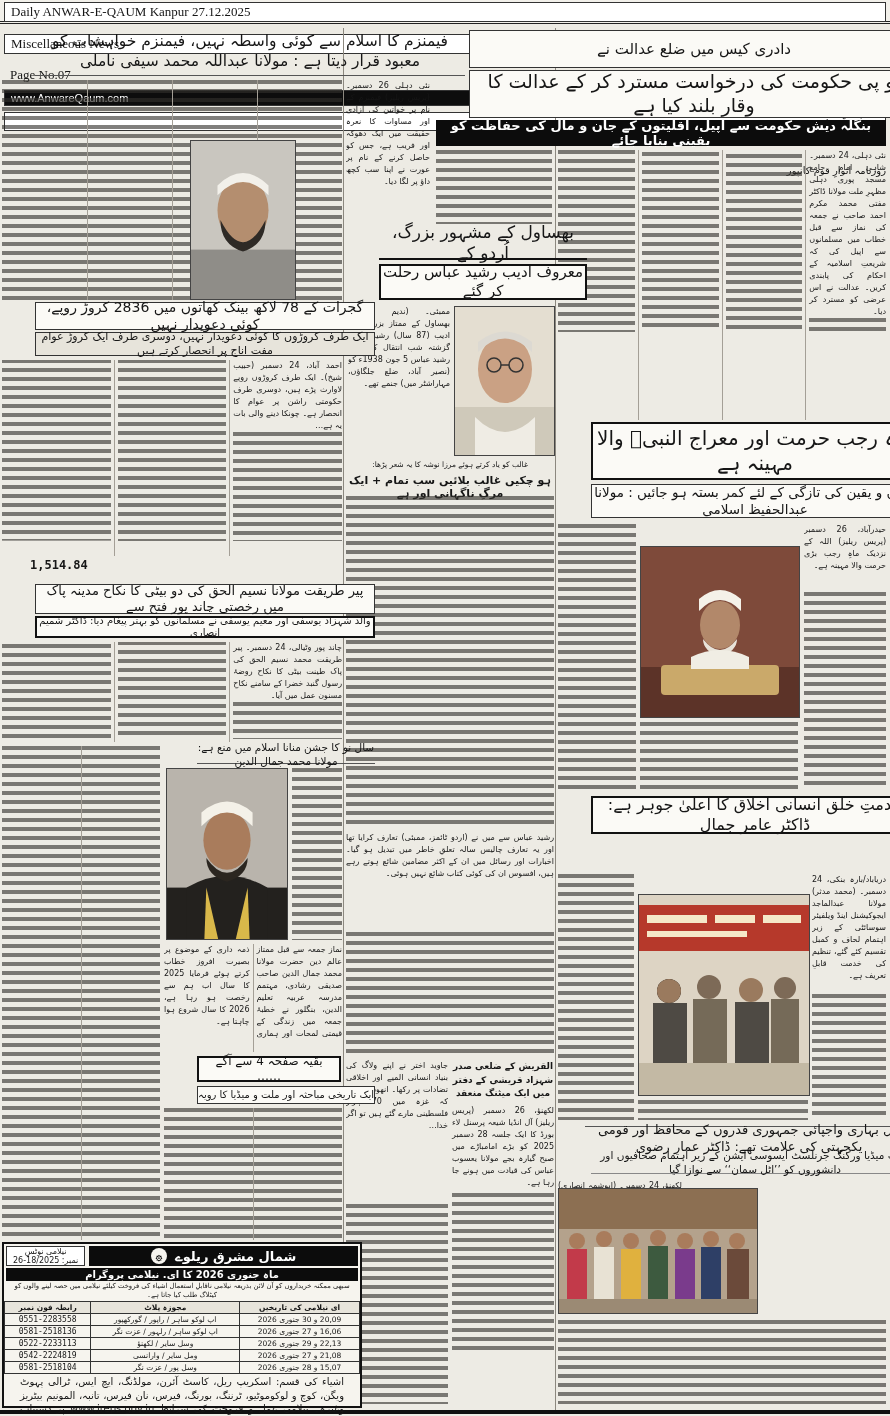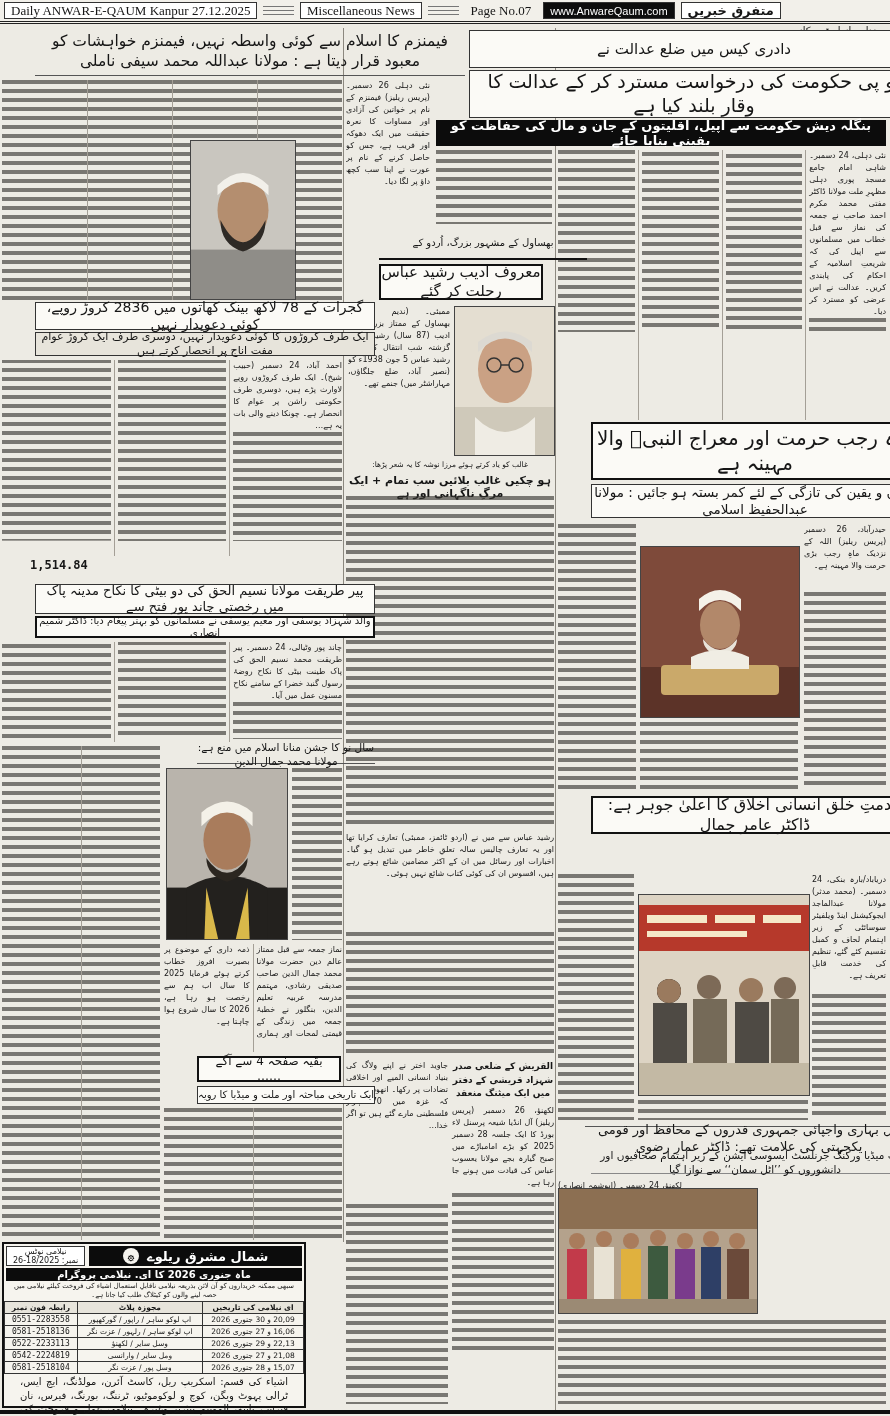--- a/index.html
+++ b/index.html
@@ -2,21 +2,21 @@
 <html lang="ur"><head>
 <meta charset="utf-8">
 <style>
   html,body{margin:0;padding:0;background:#b9b6ae;}
   #paper{position:relative;width:890px;height:1416px;background:#edebe4;margin:0 auto;
          font-family:"DejaVu Sans",sans-serif;color:#161616;overflow:hidden;}
   .abs{position:absolute;box-sizing:border-box;}
   .rtl{direction:rtl;}
   .ltr{direction:ltr;}
   
-  .hdr{display:flex;align-items:stretch;gap:6px;padding:2px 4px;border-bottom:3px double #222;background:#f2f0ea;}
+  .hdr{display:flex;align-items:stretch;gap:6px;padding:2px 4px;border-bottom:3px double #222;background:#f2f0ea;flex-direction:column;}
   .hbox{border:1px solid #333;padding:1px 6px;font-family:"Liberation Serif",serif;font-size:13px;
         display:flex;align-items:center;white-space:nowrap;background:#fff;}
   .hbox.black{background:#0d0d0d;color:#fff;font-size:11px;font-family:"Liberation Sans",sans-serif;}
   .hbox.urdu{font-family:"DejaVu Sans",sans-serif;font-weight:bold;font-size:13px;}
   .hplain{display:flex;align-items:center;font-size:10px;white-space:nowrap;font-family:"DejaVu Sans",sans-serif;margin-top:28px;}
   .rule-fill{flex:1;background:repeating-linear-gradient(180deg,#777 0 1px,transparent 1px 4px);align-self:center;height:9px;}
   
   .hl{font-weight:normal;text-align:center;display:flex;align-items:center;justify-content:center;line-height:1.25;margin-left:33px;}
   .boxed{border:2px solid #111;background:#fbfaf6;}
   .thinbox{border:1px solid #333;background:#fbfaf6;}
@@ -97,22 +97,22 @@
 
   <div class="abs hl rtl thinbox" style="left:436px;top:30px;width:450px;height:38px;font-size:15px;">دادری کیس میں ضلع عدالت نے</div>
   <div class="abs hl rtl thinbox" style="left:436px;top:70px;width:450px;height:48px;font-size:19px;">یو پی حکومت کی درخواست مسترد کر کے عدالت کا وقار بلند کیا ہے</div>
   <div class="abs invbar rtl" style="left:436px;top:120px;width:450px;height:26px;font-size:13px;">بنگلہ دیش حکومت سے اپیل، اقلیتوں کے جان و مال کی حفاظت کو یقینی بنایا جائے</div>
   <div class="abs stripes" style="left:436px;top:150px;width:116px;height:74px;"></div>
   <div class="abs rtl lead cols4" style="left:558px;top:150px;width:328px;height:270px;overflow:hidden;">
     <p class="lead">نئی دہلی، 24 دسمبر۔ شاہی امام جامع مسجد پوری دہلی مظہرِ ملت مولانا ڈاکٹر مفتی محمد مکرم احمد صاحب نے جمعہ کی نماز سے قبل خطاب میں مسلمانوں سے اپیل کی کہ شریعتِ اسلامیہ کے احکام کی پابندی کریں۔ عدالت نے اس عرضی کو مسترد کر دیا۔</p>
     <div class="stripes" style="height:560px;"></div>
   </div>
 
-  <div class="abs hl rtl" style="left:346px;top:228px;width:208px;height:32px;font-size:10px;border-bottom:2px solid #111;">بھساول کے مشہور بزرگ، اُردو کے</div>
-  <div class="abs hl rtl boxed" style="left:346px;top:264px;width:164px;height:36px;font-size:15px;">معروف ادیب رشید عباس رحلت کر گئے</div>
+  <div class="abs hl rtl" style="left:346px;top:228px;width:208px;height:32px;font-size:17px;border-bottom:2px solid #111;">بھساول کے مشہور بزرگ، اُردو کے</div>
+  <div class="abs hl rtl boxed" style="left:346px;top:264px;width:208px;height:36px;font-size:15px;">معروف ادیب رشید عباس رحلت کر گئے</div>
   <div class="abs" style="left:346px;top:304px;width:208px;height:752px;">
     <div class="rtl lead" style="position:absolute;right:104px;top:2px;width:102px;height:148px;overflow:hidden;">ممبئی۔ (ندیم صدیقی) بھساول کے ممتاز بزرگ اردو ادیب (87 سال) رشید عباس گزشتہ شب انتقال کر گئے۔ رشید عباس 5 جون 1938ء کو (نصیر آباد، ضلع جلگاؤں، مہاراشٹر میں) جنمے تھے۔</div>
     <div class="photo" style="position:absolute;left:108px;top:2px;width:99px;height:148px;">
       <svg viewBox="0 0 99 148" preserveAspectRatio="none">
         <rect width="99" height="148" fill="#e4ded1"></rect>
         <rect y="100" width="99" height="48" fill="#cfc9ba"></rect>
         <ellipse cx="50" cy="62" rx="27" ry="34" fill="#caa184"></ellipse>
         <path d="M23 45 Q50 18 77 45 L77 35 Q50 14 23 35 Z" fill="#dcd9d2"></path>
         <circle cx="39" cy="58" r="7" fill="none" stroke="#333" stroke-width="1.5"></circle>
         <circle cx="61" cy="58" r="7" fill="none" stroke="#333" stroke-width="1.5"></circle>
@@ -173,21 +173,21 @@
     <p class="lead">نماز جمعہ سے قبل ممتاز عالم دین حضرت مولانا محمد جمال الدین صاحب صدیقی رشادی، مہتمم مدرسہ عربیہ تعلیم الدین، بنگلور نے خطبۂ جمعہ میں زندگی کے قیمتی لمحات اور ہماری ذمہ داری کے موضوع پر بصیرت افروز خطاب کرتے ہوئے فرمایا 2025 کا سال اب ہم سے رخصت ہو رہا ہے، 2026 کا سال شروع ہوا چاہتا ہے۔</p>
   </div>
 
   <div class="abs hl rtl boxed" style="left:164px;top:1056px;width:144px;height:26px;font-size:12px;justify-content:flex-start;padding:0 16px;">بقیہ صفحہ 4 سے آگے ……</div>
   <div class="abs hl rtl thinbox" style="left:164px;top:1086px;width:178px;height:18px;font-size:10px;">ایک تاریخی مباحثہ اور ملت و میڈیا کا رویہ</div>
   <div class="abs" style="left:164px;top:1108px;width:178px;height:132px;">
     <div class="stripes" style="position:absolute;left:0;top:0;width:100%;height:100%;"></div>
     <div class="colrule" style="left:89px;"></div>
   </div>
 
-  <div class="abs rw" style="left:2px;top:1242px;width:304px;height:166px;">
+  <div class="abs rw" style="left:2px;top:1242px;width:360px;height:166px;">
     <div class="rw-top">
       <div class="rw-notice rtl">
         <span>نیلامی نوٹس</span>
         <span>نمبر: 18/2025-26</span>
       </div>
       <div class="rw-name rtl">
         <span>شمال مشرق ریلوے</span>
         <span class="rw-logo">۞</span>
       </div>
     </div>

